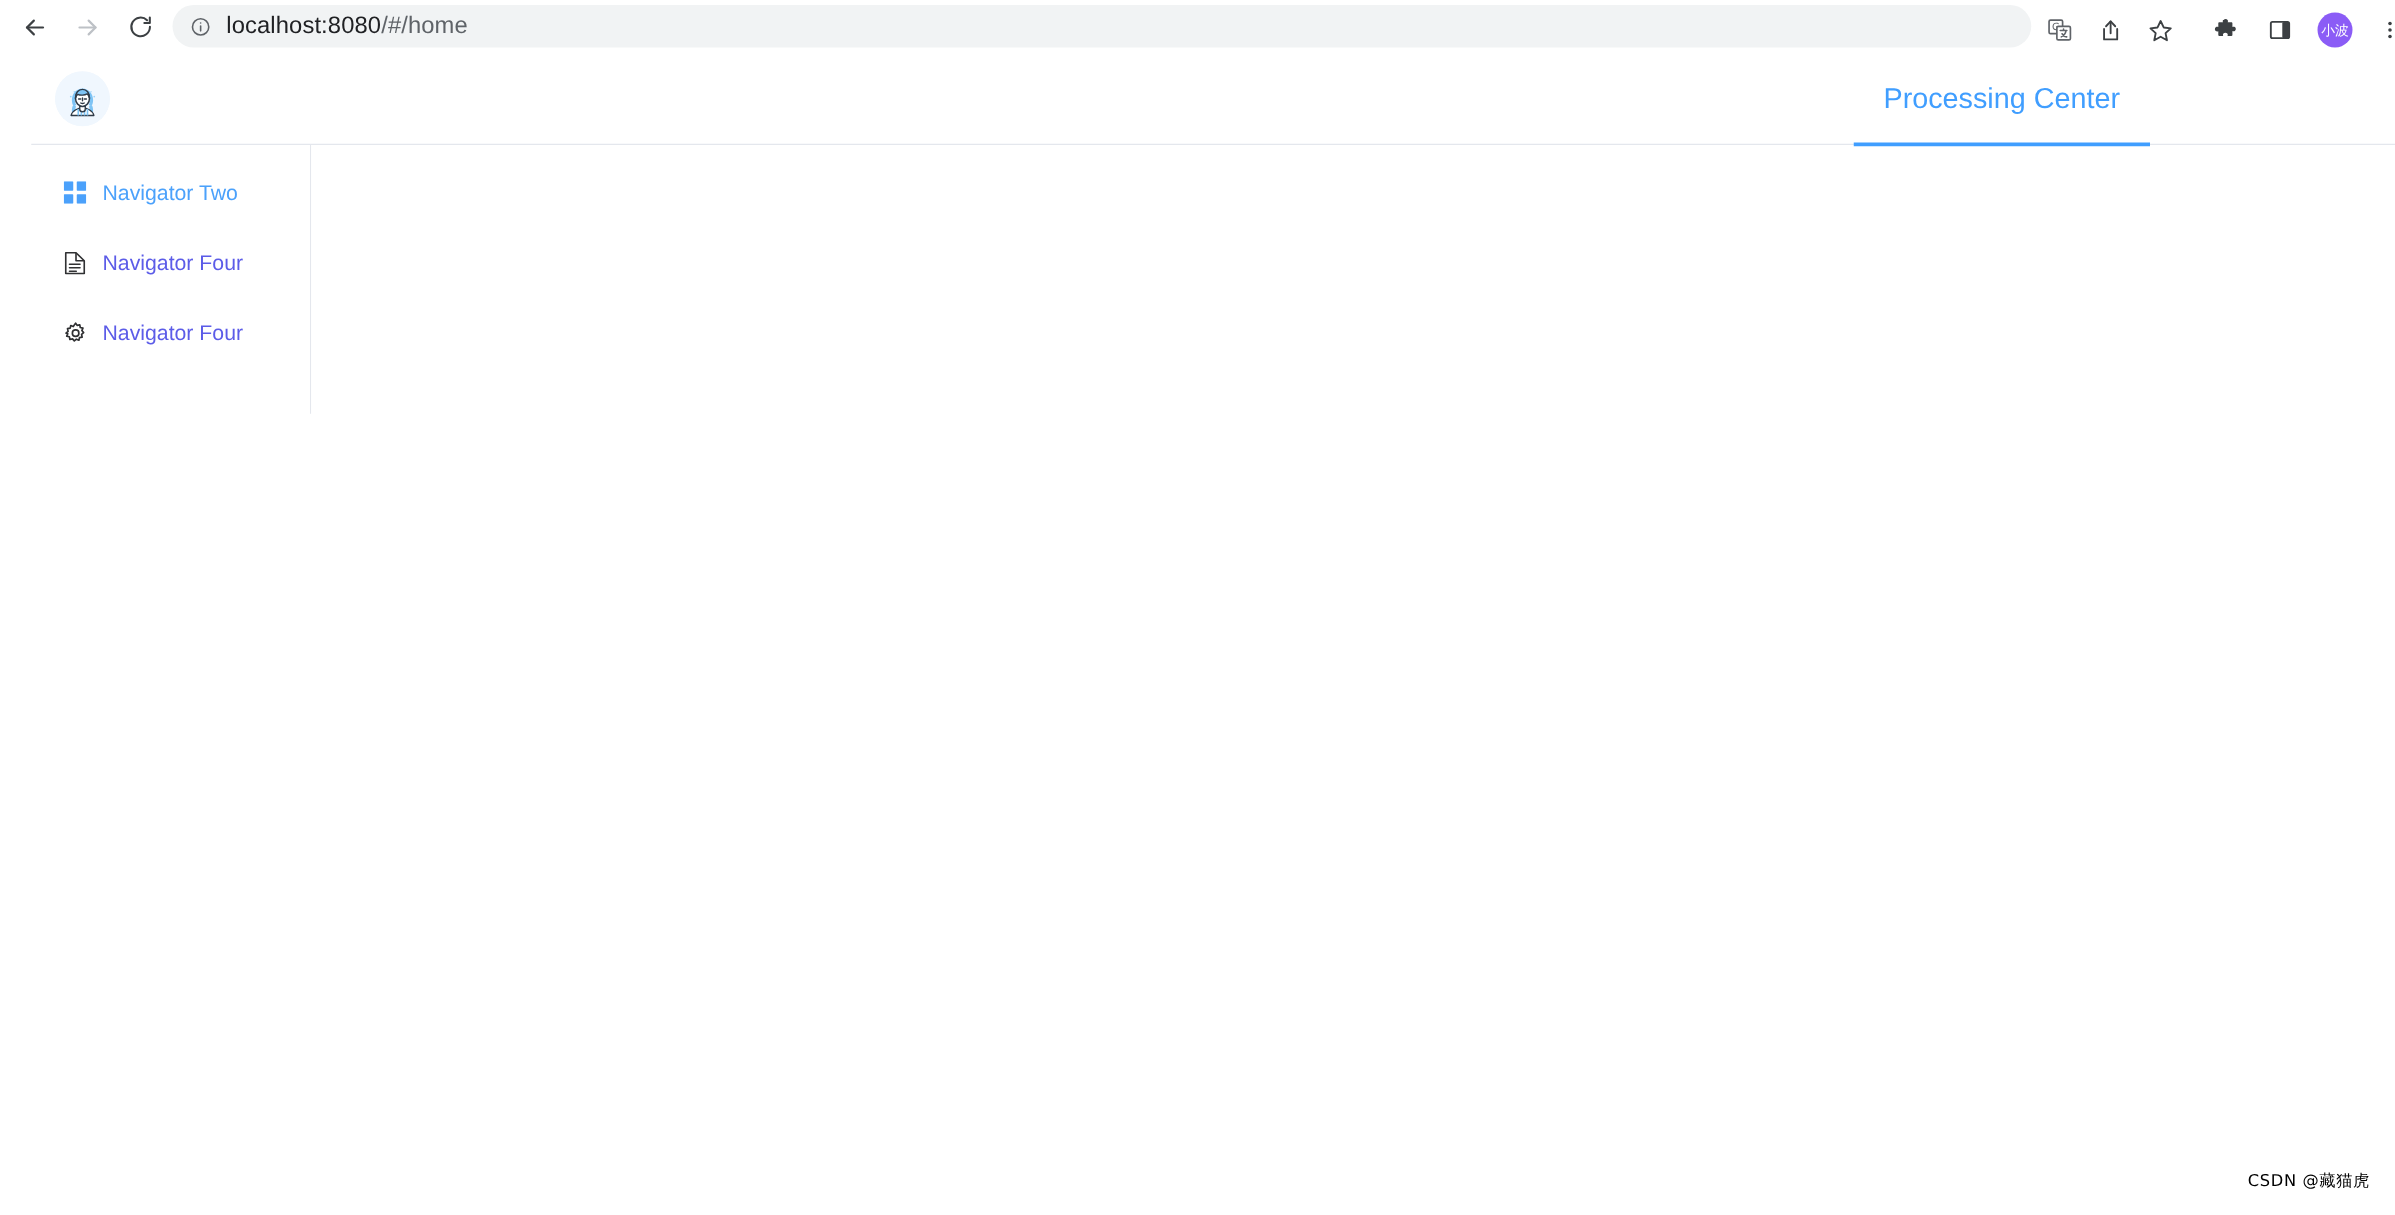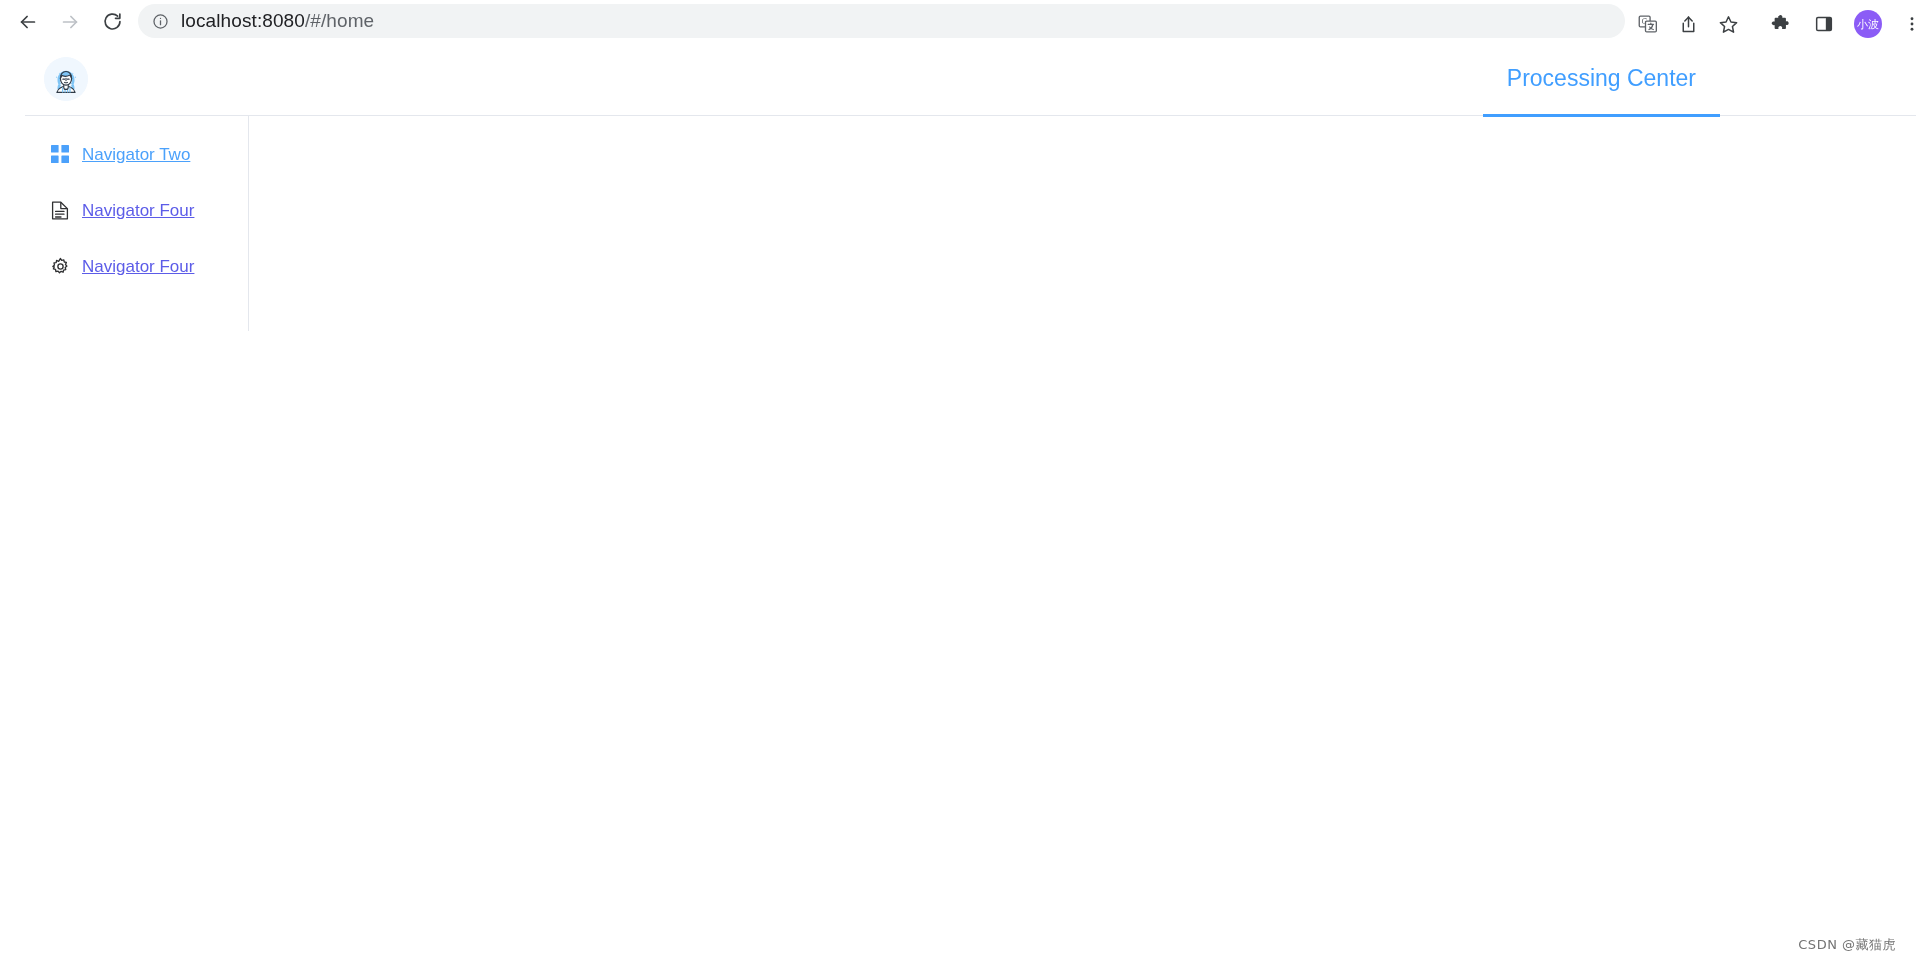--- a/index.html
+++ b/index.html
@@ -160,21 +160,20 @@
     flex: 0 0 auto;
   }
   .side-item {
     display: flex;
     align-items: center;
     height: 56px;
     padding-left: 25px;
     font-size: 17px;
     cursor: pointer;
     white-space: nowrap;
-    text-decoration: underline;
   }
   .side-item .s-icon {
     width: 20px; height: 20px;
     margin-right: 12px;
     display: flex;
     align-items: center;
     justify-content: center;
     flex: 0 0 auto;
   }
   .side-label { line-height: 1; }
@@ -184,21 +183,21 @@
     min-height: 500px;
     background: #ffffff;
   }
 
   
   .watermark {
     position: absolute;
     right: 20px;
     bottom: 18px;
     font-size: 13px;
-    color: #737373;
+    color: #000000;
     font-family: "DejaVu Sans", sans-serif;
     letter-spacing: 0.5px;
     user-select: none;
   }
 </style>
 </head>
 <body>
 
 <div class="browser-chrome">
 

